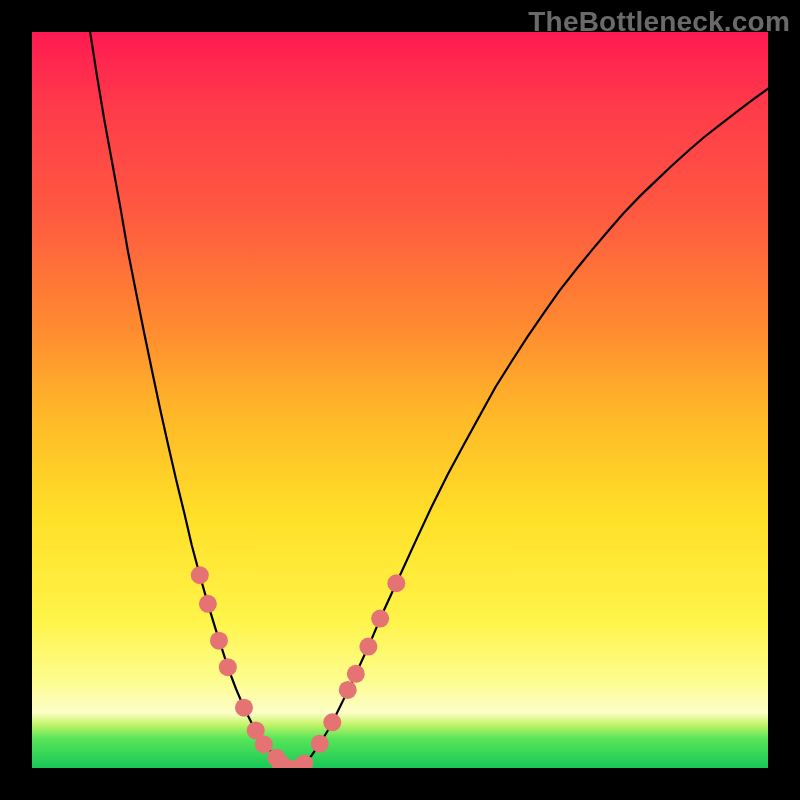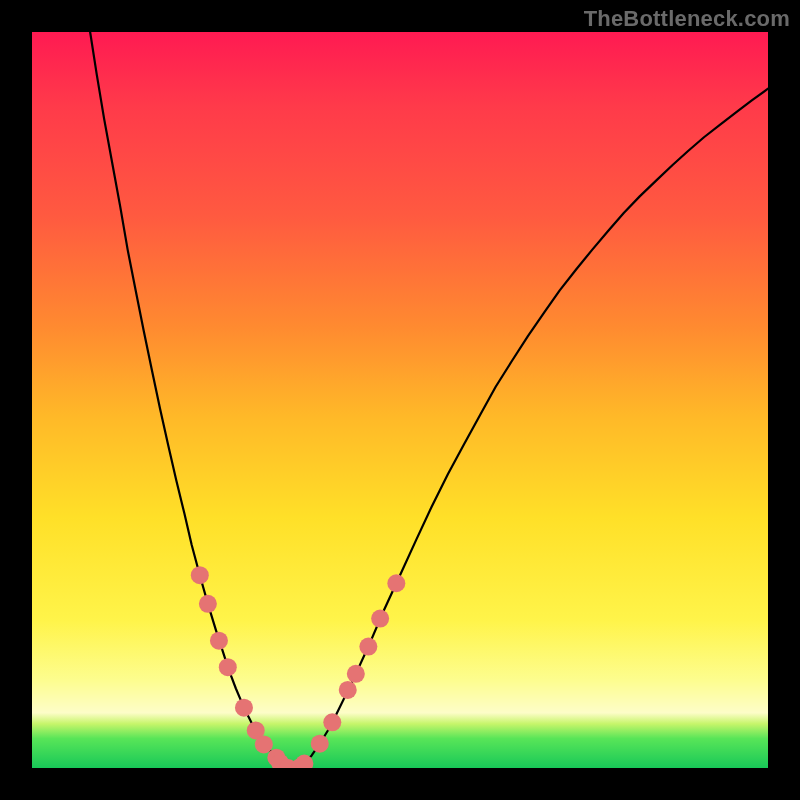--- a/index.html
+++ b/index.html
@@ -39,21 +39,21 @@
       #fdfdc8 92.5%,
       #c6f56a 94%,
       #58e558 96%,
       #18c858 100%
     );
   }
   .watermark {
     position: absolute;
     top: 6px;
     right: 10px;
-    font-size: 22px;
+    font-size: 28px;
     font-weight: 600;
     color: #6a6a6a;
     letter-spacing: 0.2px;
     user-select: none;
   }
   svg.curve {
     position: absolute;
     left: 0;
     top: 0;
     width: 736px;

